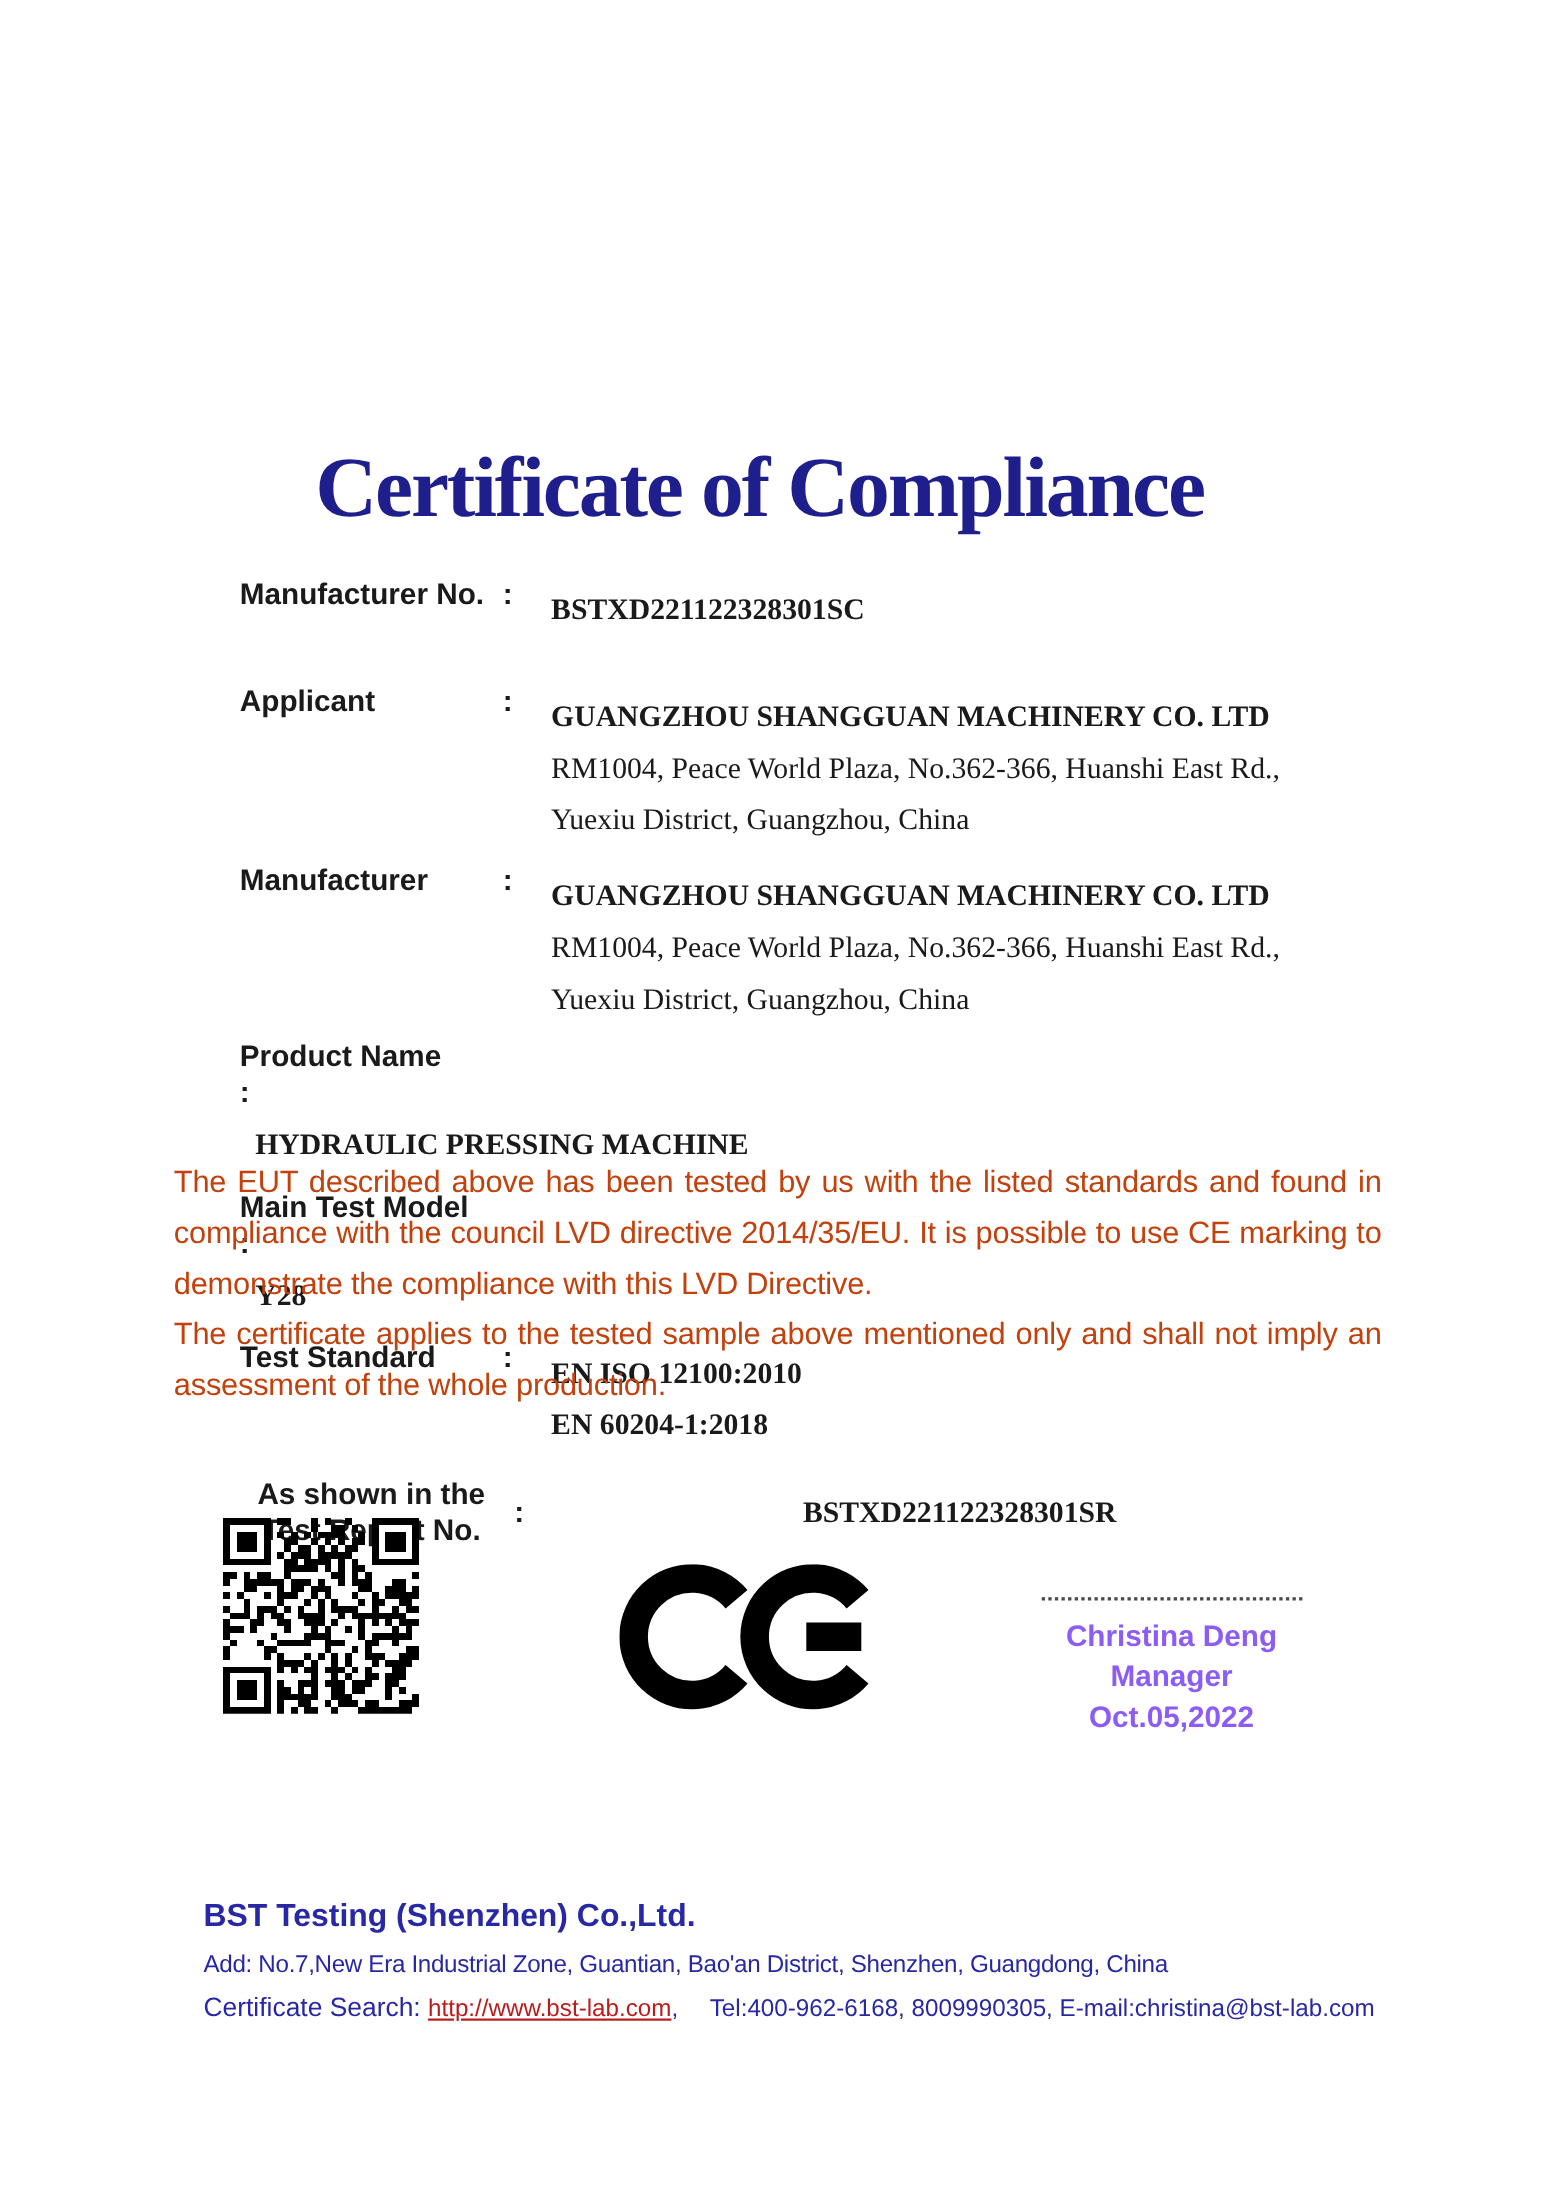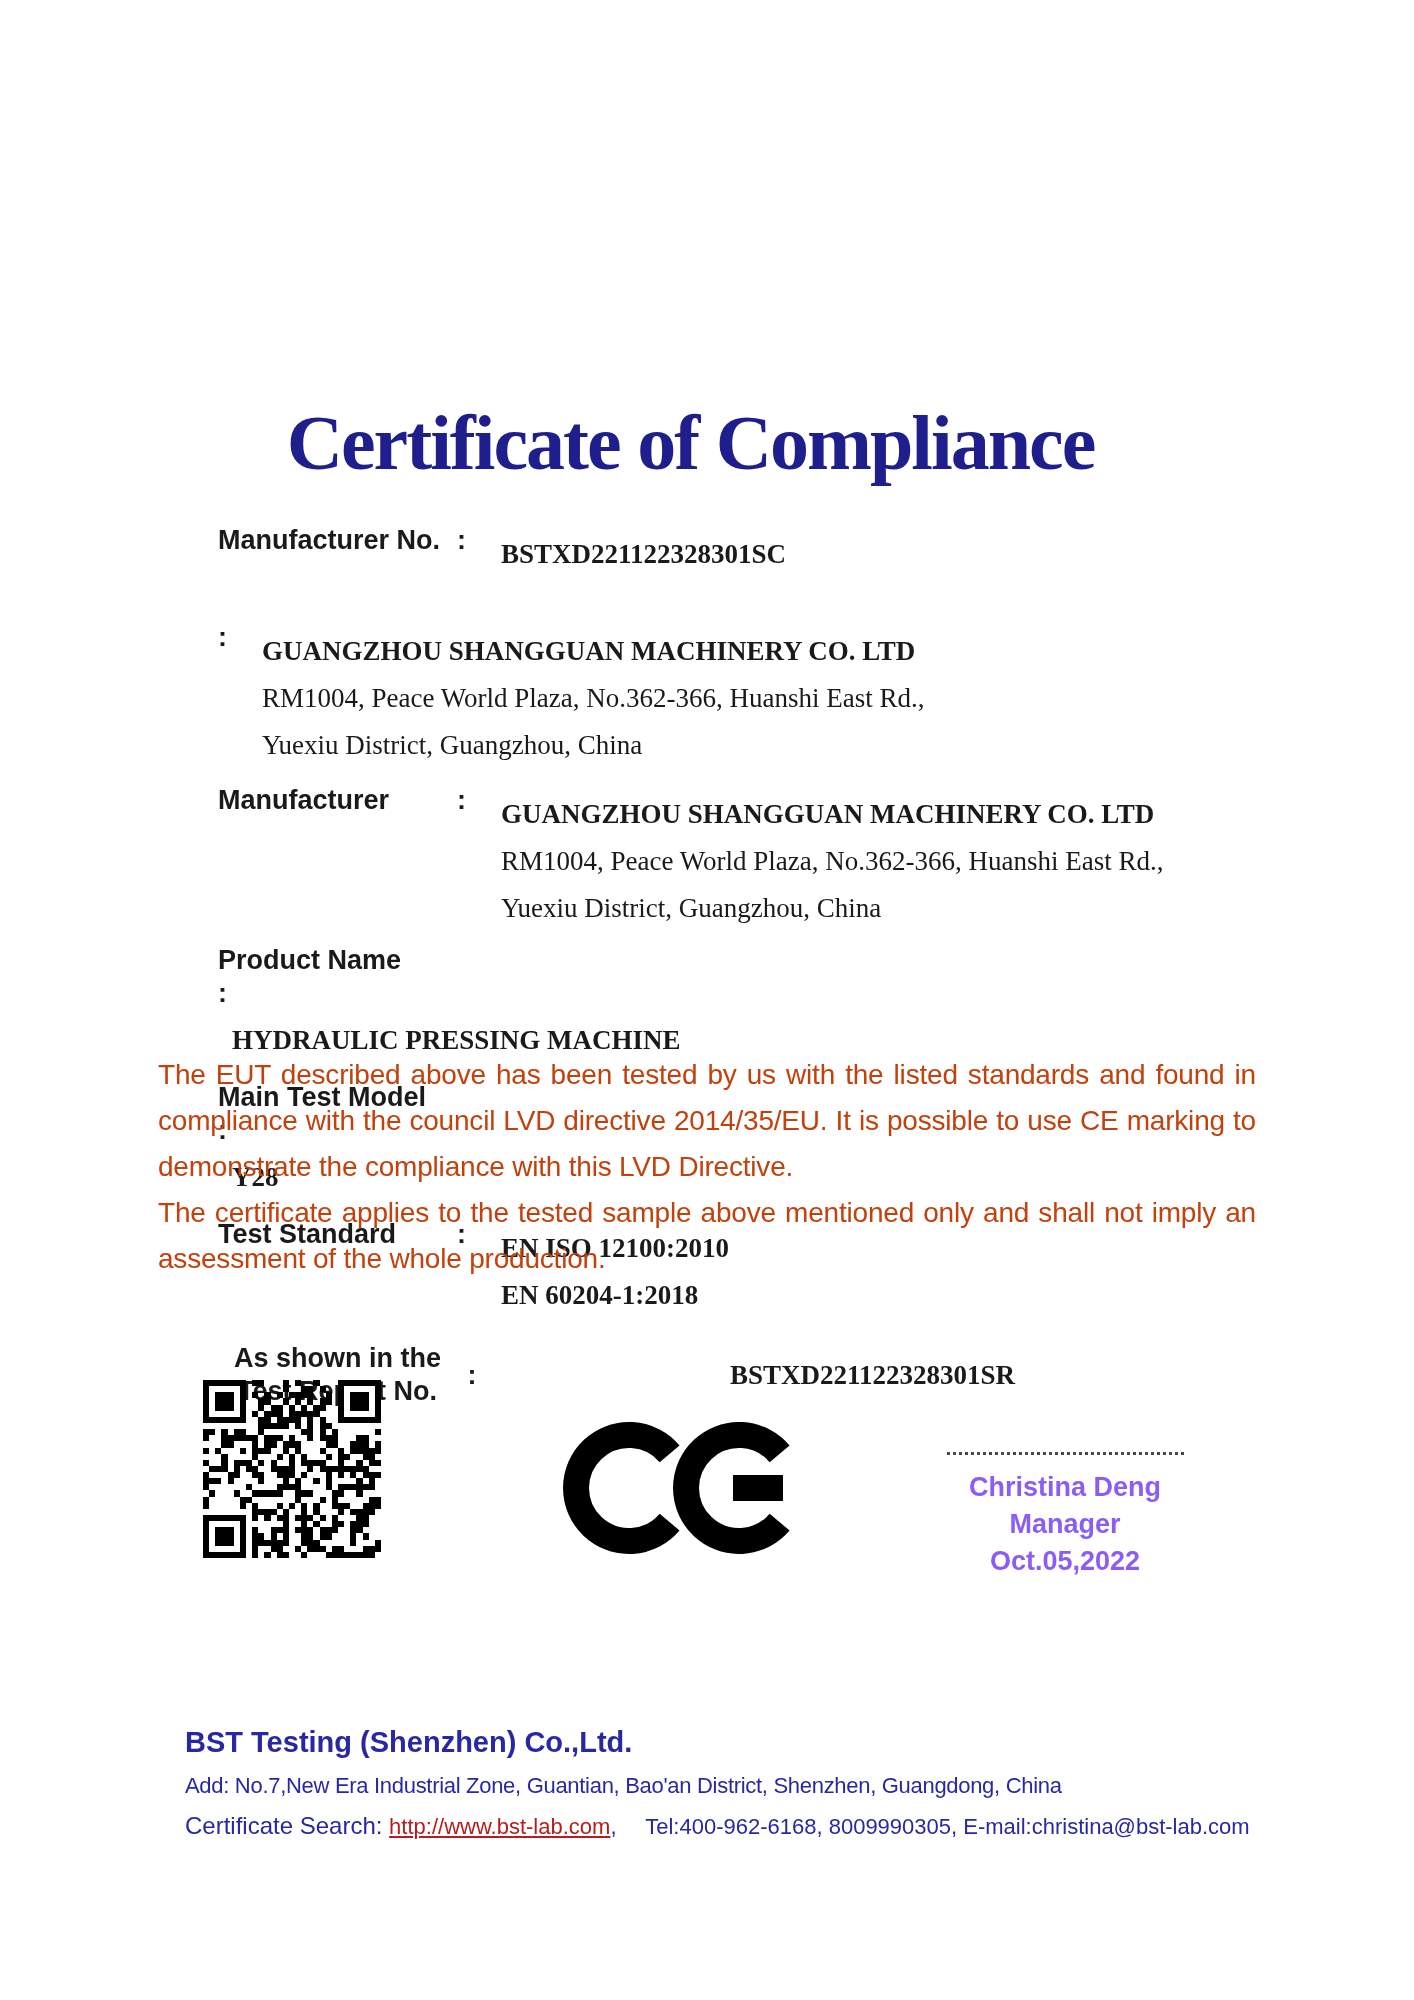--- a/index.html
+++ b/index.html
@@ -69,20 +69,21 @@
 
     <div class="frow mb36">
       <div class="lbl">Manufacturer No.</div>
       <div class="colon">:</div>
       <div class="val">
           <div class="b">BSTXD221122328301SC</div>
         </div>
     </div>
 
     <div class="frow mb8">
+      <div class="lbl">Applicant</div>
       <div class="colon">:</div>
       <div class="val">
         <div class="b">GUANGZHOU SHANGGUAN MACHINERY CO. LTD</div>
         <div>RM1004, Peace World Plaza, No.362-366, Huanshi East Rd.,</div>
         <div>Yuexiu District, Guangzhou, China</div>
       </div>
     </div>
 
     <div class="frow mb5">
       <div class="lbl">Manufacturer</div>

